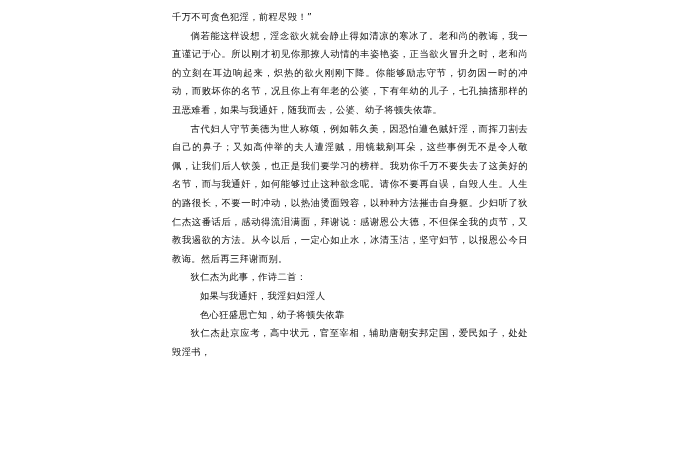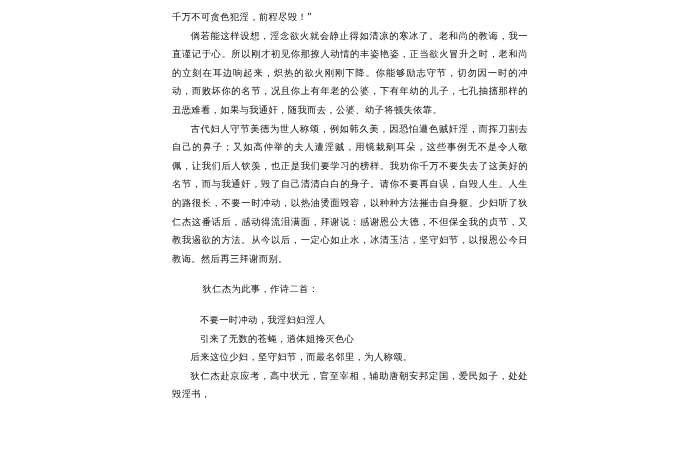--- a/index.html
+++ b/index.html
@@ -31,39 +31,38 @@
   }
   .para {
     margin: 0;
     text-indent: 2em;
     text-align: justify;
   }
   .para.noindent {
     text-indent: 0;
   }
   .poem-intro {
-    margin: 12px;
+    margin: 0;
     text-indent: 2em;
   }
   .poem-line {
     margin: 0;
     text-indent: 3em;
   }
 </style>
 </head>
 <body>
 
 <div class="page">
   <div class="doc-body">
 
     <p class="para noindent">千万不可贪色犯淫，前程尽毁！”</p>
     <p class="para">倘若能这样设想，淫念欲火就会静止得如清凉的寒冰了。老和尚的教诲，我一直谨记于心。所以刚才初见你那撩人动情的丰姿艳姿，正当欲火冒升之时，老和尚的立刻在耳边响起来，炽热的欲火刚刚下降。你能够励志守节，切勿因一时的冲动，而败坏你的名节，况且你上有年老的公婆，下有年幼的儿子，七孔抽搐那样的丑恶难看，如果与我通奸，随我而去，公婆、幼子将顿失依靠。</p>
-    <p class="para">古代妇人守节美德为世人称颂，例如韩久美，因恐怕遭色贼奸淫，而挥刀割去自己的鼻子；又如高仲举的夫人遭淫贼，用镜栽剜耳朵，这些事例无不是令人敬佩，让我们后人钦羡，也正是我们要学习的榜样。我劝你千万不要失去了这美好的名节，而与我通奸，毁了自己清清白白的身子。请你不要再自误，自毁人生。人生的路很长，不要一时冲动，以热油烫面毁容，以种种方法摧击自身躯。少妇听了狄仁杰这番话后，感动得流泪满面，拜谢说：感谢恩公大德，不但保全我的贞节，又教我遏欲的方法。从今以后，一定心如止水，冰清玉洁，坚守妇节，以报恩公今日教诲。然后再三拜谢而别。</p>
+    <p class="para">古代妇人守节美德为世人称颂，例如韩久美，因恐怕遭色贼奸淫，而挥刀割去自己的鼻子；又如高仲举的夫人遭淫贼，用镜栽剜耳朵，这些事例无不是令人敬佩，让我们后人钦羡，也正是我们要学习的榜样。我劝你千万不要失去了这美好的名节，而与我通奸，如何能够过止这种欲念呢。请你不要再自误，自毁人生。人生的路很长，不要一时冲动，以热油烫面毁容，以种种方法摧击自身躯。少妇听了狄仁杰这番话后，感动得流泪满面，拜谢说：感谢恩公大德，不但保全我的贞节，又教我遏欲的方法。从今以后，一定心如止水，冰清玉洁，坚守妇节，以报恩公今日教诲。然后再三拜谢而别。</p>
     <p class="poem-intro">狄仁杰为此事，作诗二首：</p>
 
-    <p class="poem-line">不要一时冲动，我淫妇妇淫人</p>
-    <p class="poem-line">引来了无数的苍蝇，逍体姐搀灭色心</p>
+    <p class="poem-line">如果与我通奸，我淫妇妇淫人</p>
+    <p class="poem-line">色心狂盛思亡知，幼子将顿失依靠</p>
 
-    <p class="para">后来这位少妇，坚守妇节，而最名邻里，为人称颂。</p>
     <p class="para">狄仁杰赴京应考，高中状元，官至宰相，辅助唐朝安邦定国，爱民如子，处处毁淫书，</p>
 
   </div>
 </div>
 
 </body></html>

